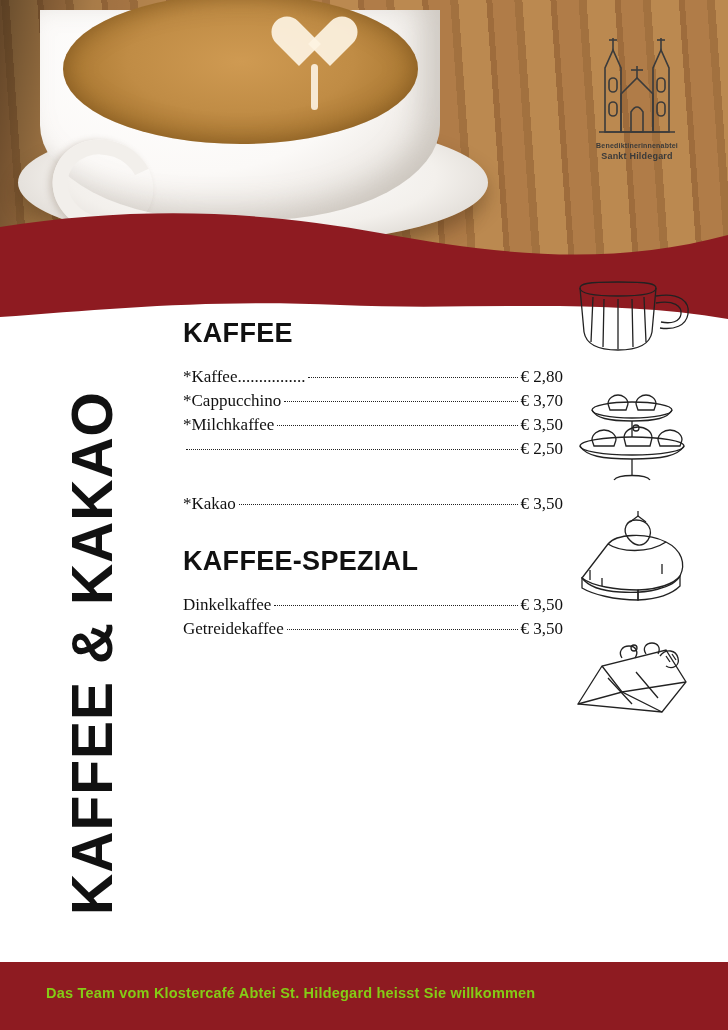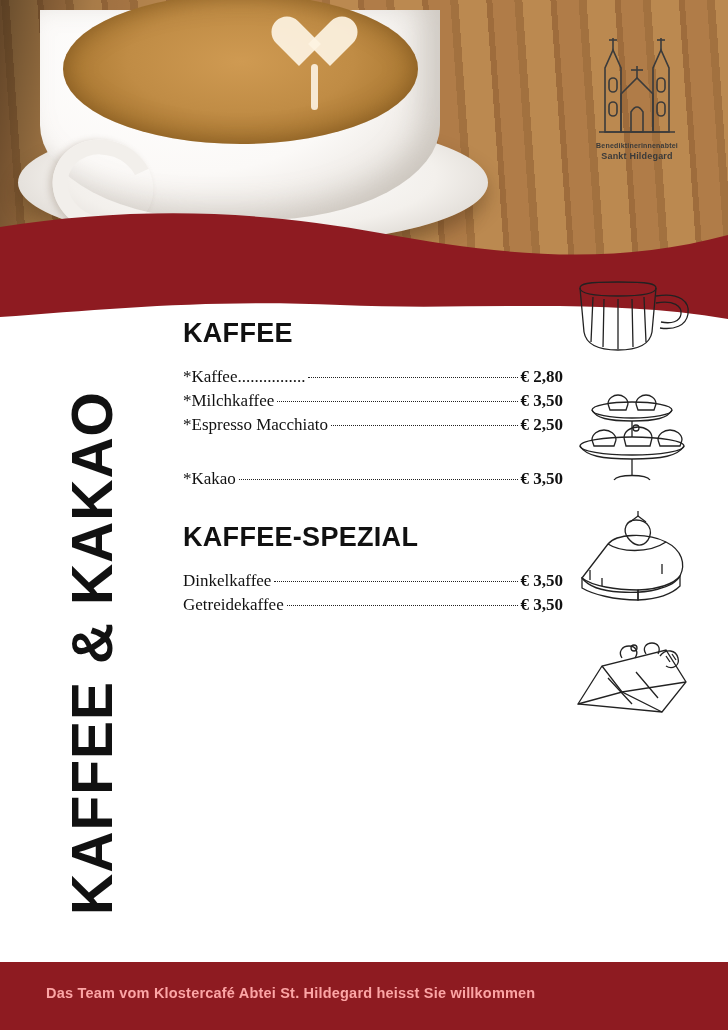--- a/index.html
+++ b/index.html
@@ -204,41 +204,41 @@
     line-height: 1.42;
   }
   .item .nm { white-space: nowrap; text-align: center; }
   .item .dots {
     flex: 1 1 auto;
     margin: 0 3px;
     border-bottom: 1.5px dotted #222;
     transform: translateY(-4px);
     min-width: 10px;
   }
-  .item .pr { white-space: nowrap; font-weight: bold; }
+  .item .pr { white-space: nowrap; }
 
   
   .sketches {
     position: absolute;
     right: 16px;
     top: 272px;
     width: 150px;
   }
   .sketch { margin-bottom: 18px; }
   .sketch svg { display: block; }
 
   
   .footer {
     position: absolute;
     left: 0;
     bottom: 0;
     width: 728px;
     height: 68px;
     background: #8e1b21;
-    color: #fca5a5;
+    color: #84cc16;
   }
   .footer-text {
     position: absolute;
     left: 46px;
     top: 23px;
     font-size: 14.5px;
     font-weight: bold;
     letter-spacing: 0.2px;
   }
 </style>
@@ -307,26 +307,30 @@
 
     <div class="section">
       <h2 class="section-title">KAFFEE</h2>
       <ul class="items">
         <li class="item">
           <span class="nm">*Kaffee................</span>
           <span class="dots"></span>
           <span class="pr">€ 2,80</span>
         </li>
         <li class="item">
+          <span class="nm">*Cappucchino</span>
+          <span class="dots"></span>
+          <span class="pr">€ 3,70</span>
+        </li>
+        <li class="item">
           <span class="nm">*Milchkaffee</span>
           <span class="dots"></span>
           <span class="pr">€ 3,50</span>
         </li>
         <li class="item">
-          <span class="nm">*Espresso Macchiato</span>
           <span class="dots"></span>
           <span class="pr">€ 2,50</span>
         </li>
       </ul>
     </div>
 
     <div class="section">
       <ul class="items">
         <li class="item">
           <span class="nm">*Kakao</span>

